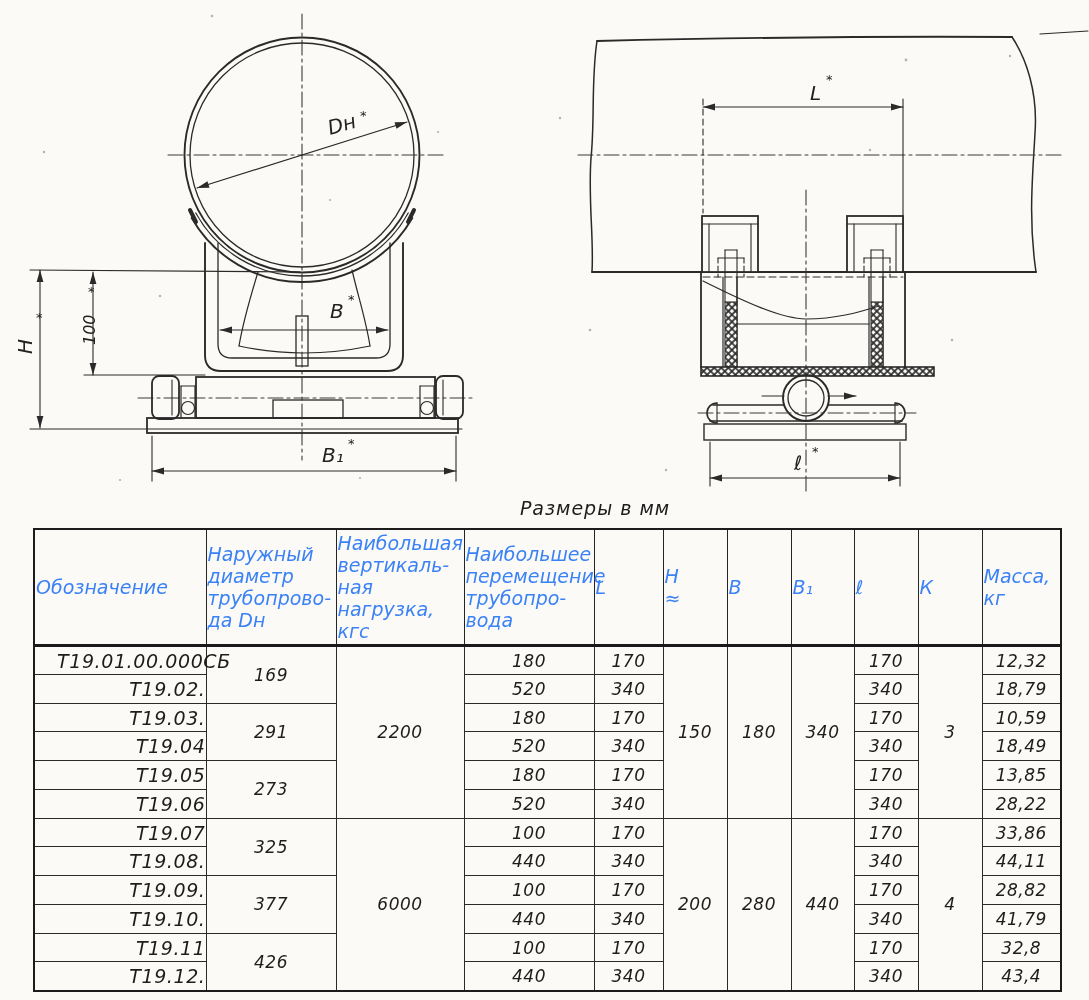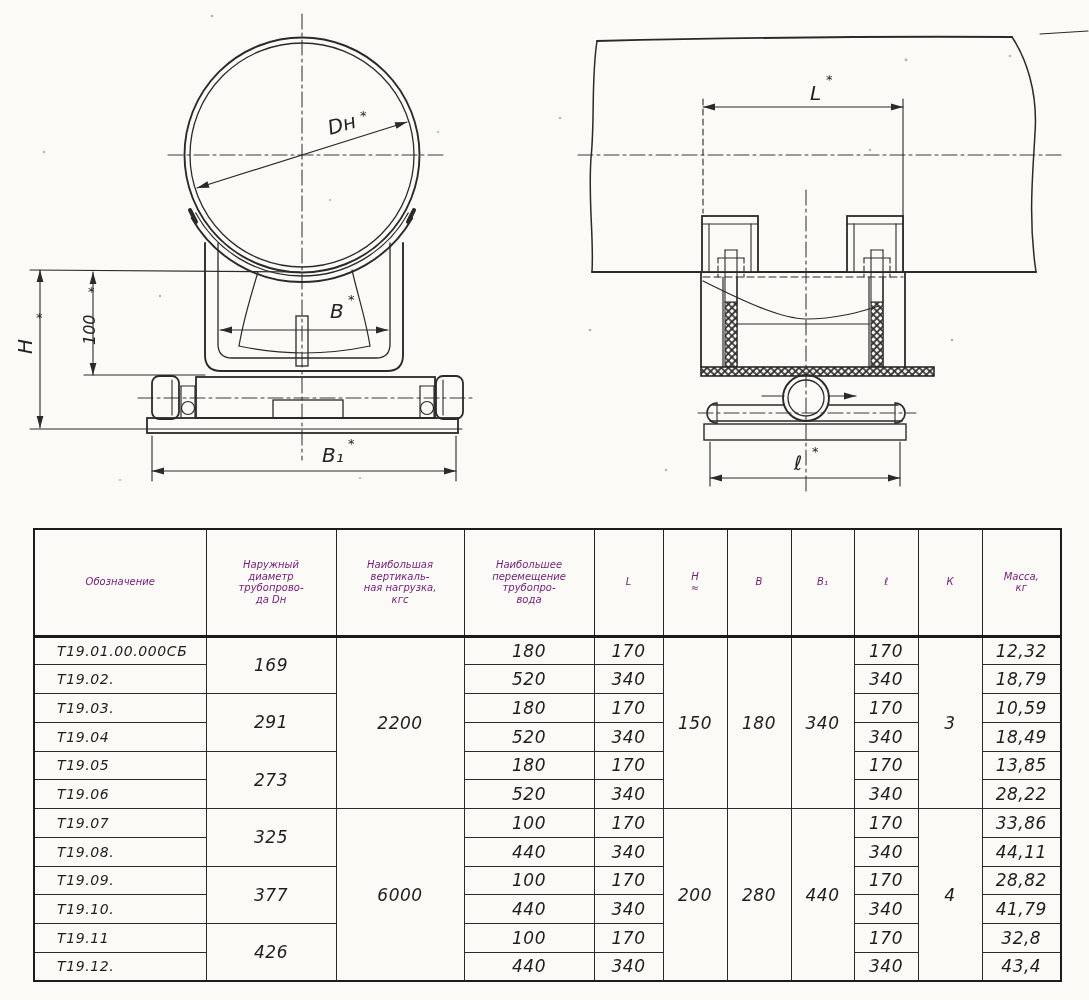--- a/index.html
+++ b/index.html
@@ -7,27 +7,27 @@
          font-family:"DejaVu Sans",sans-serif;color:#222;}
   svg text{font-family:"DejaVu Sans",sans-serif;}
   .dtxt{font-size:20px;font-style:italic;fill:#222;}
   .dnum{font-size:16px;font-style:italic;fill:#222;}
   .dstar{font-size:13px;font-style:italic;fill:#222;}
   .units-note{position:absolute;left:430px;top:497px;width:330px;text-align:center;
               font-style:italic;font-size:19px;letter-spacing:1px;color:#1d1d1d;}
   table.dims{position:absolute;left:33px;top:528px;width:1027px;border-collapse:collapse;
              table-layout:fixed;border:2.6px solid #1c1c1c;background:transparent;}
   table.dims th{border:1.8px solid #242424;border-bottom:3px solid #1a1a1a;
-                font-style:italic;font-weight:normal;font-size:10px;line-height:1.16;
-                white-space:pre-line;text-align:center;vertical-align:middle;padding:2px 1px;color:#701a75;}
+                font-style:italic;font-weight:normal;font-size:19px;line-height:1.16;
+                white-space:pre-line;text-align:left;vertical-align:middle;padding:2px 1px;color:#3b82f6;}
   table.dims thead tr{height:107px;}
   table.dims tbody tr{height:28.75px;}
   table.dims td{border:1.6px solid #2a2a2a;font-style:italic;font-size:17px;
                 text-align:center;vertical-align:middle;padding:0;color:#1d1d1d;letter-spacing:0.5px;}
-  table.dims td.c-des{text-align:left;padding-left:22px;font-size:14px;letter-spacing:0.6px;}
+  table.dims td.c-des{text-align:right;padding-left:22px;font-size:19px;letter-spacing:0.6px;}
 </style>
 </head>
 <body>
 
 <div class="sheet">
 
   <svg width="1089" height="500" viewBox="0 0 1089 500" fill="none" stroke="#2a2a2a" stroke-width="1.6" stroke-linecap="round">
     <defs>
       <marker id="arw" markerWidth="14" markerHeight="10" refX="13" refY="5" orient="auto-start-reverse" markerUnits="userSpaceOnUse">
         <path d="M13,5 L1,1.6 L1,8.4 Z" fill="#2a2a2a" stroke="none"></path>
@@ -224,20 +224,21 @@
         <circle cx="120" cy="480" r="1.1"></circle>
       <circle cx="952" cy="340" r="1.3"></circle>
         <circle cx="360" cy="478" r="1.1"></circle>
         <circle cx="44" cy="152" r="1.2"></circle>
       <circle cx="330" cy="200" r="1.1"></circle>
         <circle cx="870" cy="150" r="1.2"></circle>
     </g>
   </svg>
 
   
+  <div class="units-note">Размеры в мм</div>
 
   
   <table class="dims">
       <colgroup>
         <col style="width: 172px;">
         <col style="width: 130px;">
         <col style="width: 128px;">
         <col style="width: 130px;">
         <col style="width: 69px;">
         <col style="width: 64px;">

